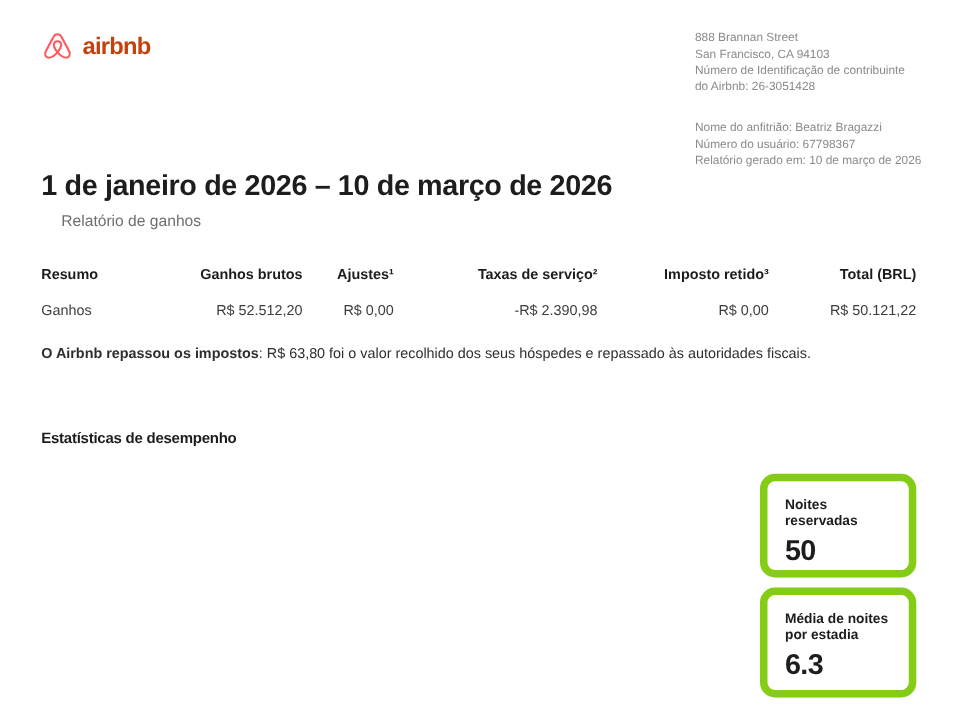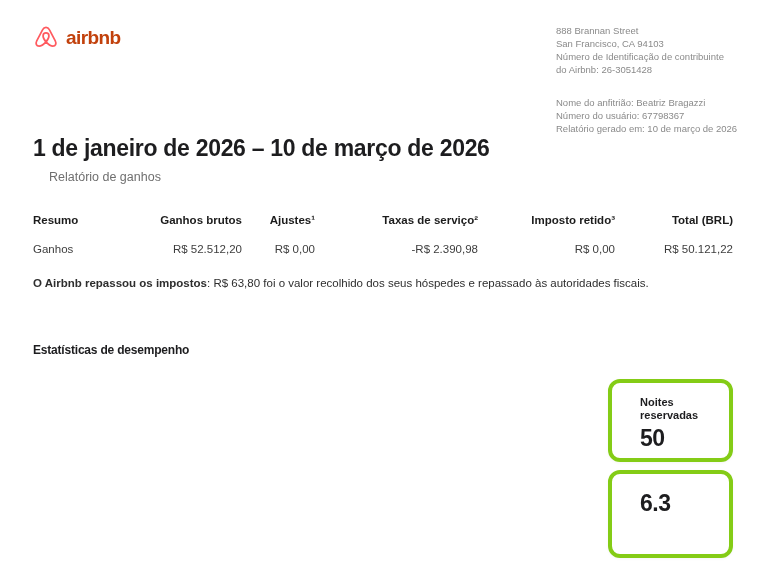--- a/index.html
+++ b/index.html
@@ -100,23 +100,23 @@
   .stats-cards {
     position: absolute;
     left: 608px; top: 379px;
     width: 125px;
     display: flex;
     flex-direction: column;
     gap: 8px;
   }
   .stat-card {
     background: #ffffff;
-    border: 4px solid #84cc16;
+    border: 6px solid #84cc16;
     border-radius: 12px;
-    padding: 13px 28px;
+    padding: 13px 14px;
     box-shadow: 0 1px 3px rgba(0,0,0,0.04);
   }
   .stat-card.card-nights { height: 83px; }
   .stat-card.card-avg    { height: 88px; }
   .stat-card-label {
     font-size: 11px;
     font-weight: 700;
     line-height: 13px;
     color: #1d1d1f;
   }
@@ -193,17 +193,18 @@
   <p class="tax-note"><span class="bold">O Airbnb repassou os impostos</span><span>: R$ 63,80 foi o valor recolhido dos seus hóspedes e repassado às autoridades fiscais.</span></p>
 
   <h2 class="stats-title">Estatísticas de desempenho</h2>
 
   <div class="stats-cards">
     <div class="stat-card card-nights">
       <div class="stat-card-label">Noites reservadas</div>
       <div class="stat-card-value">50</div>
     </div>
     <div class="stat-card card-avg">
+      <div class="stat-card-label">Média de noites por estadia</div>
       <div class="stat-card-value">6.3</div>
     </div>
   </div>
 
 </div>
 
 </body></html>

